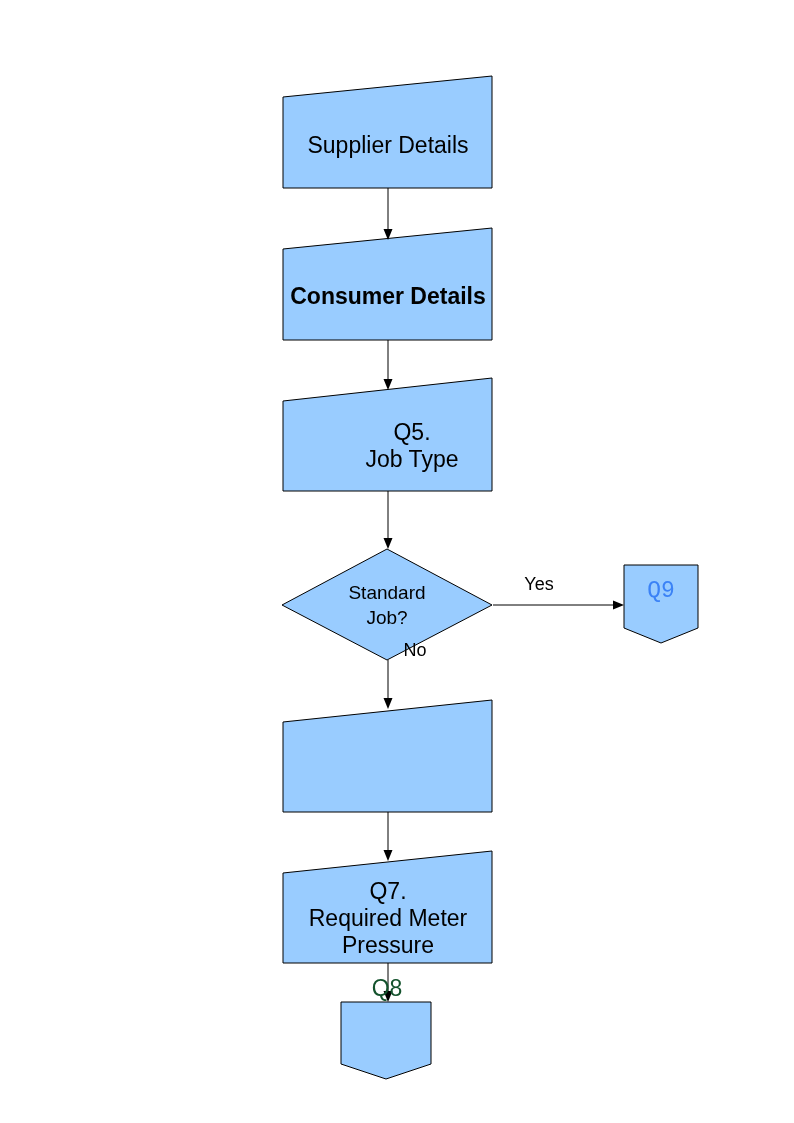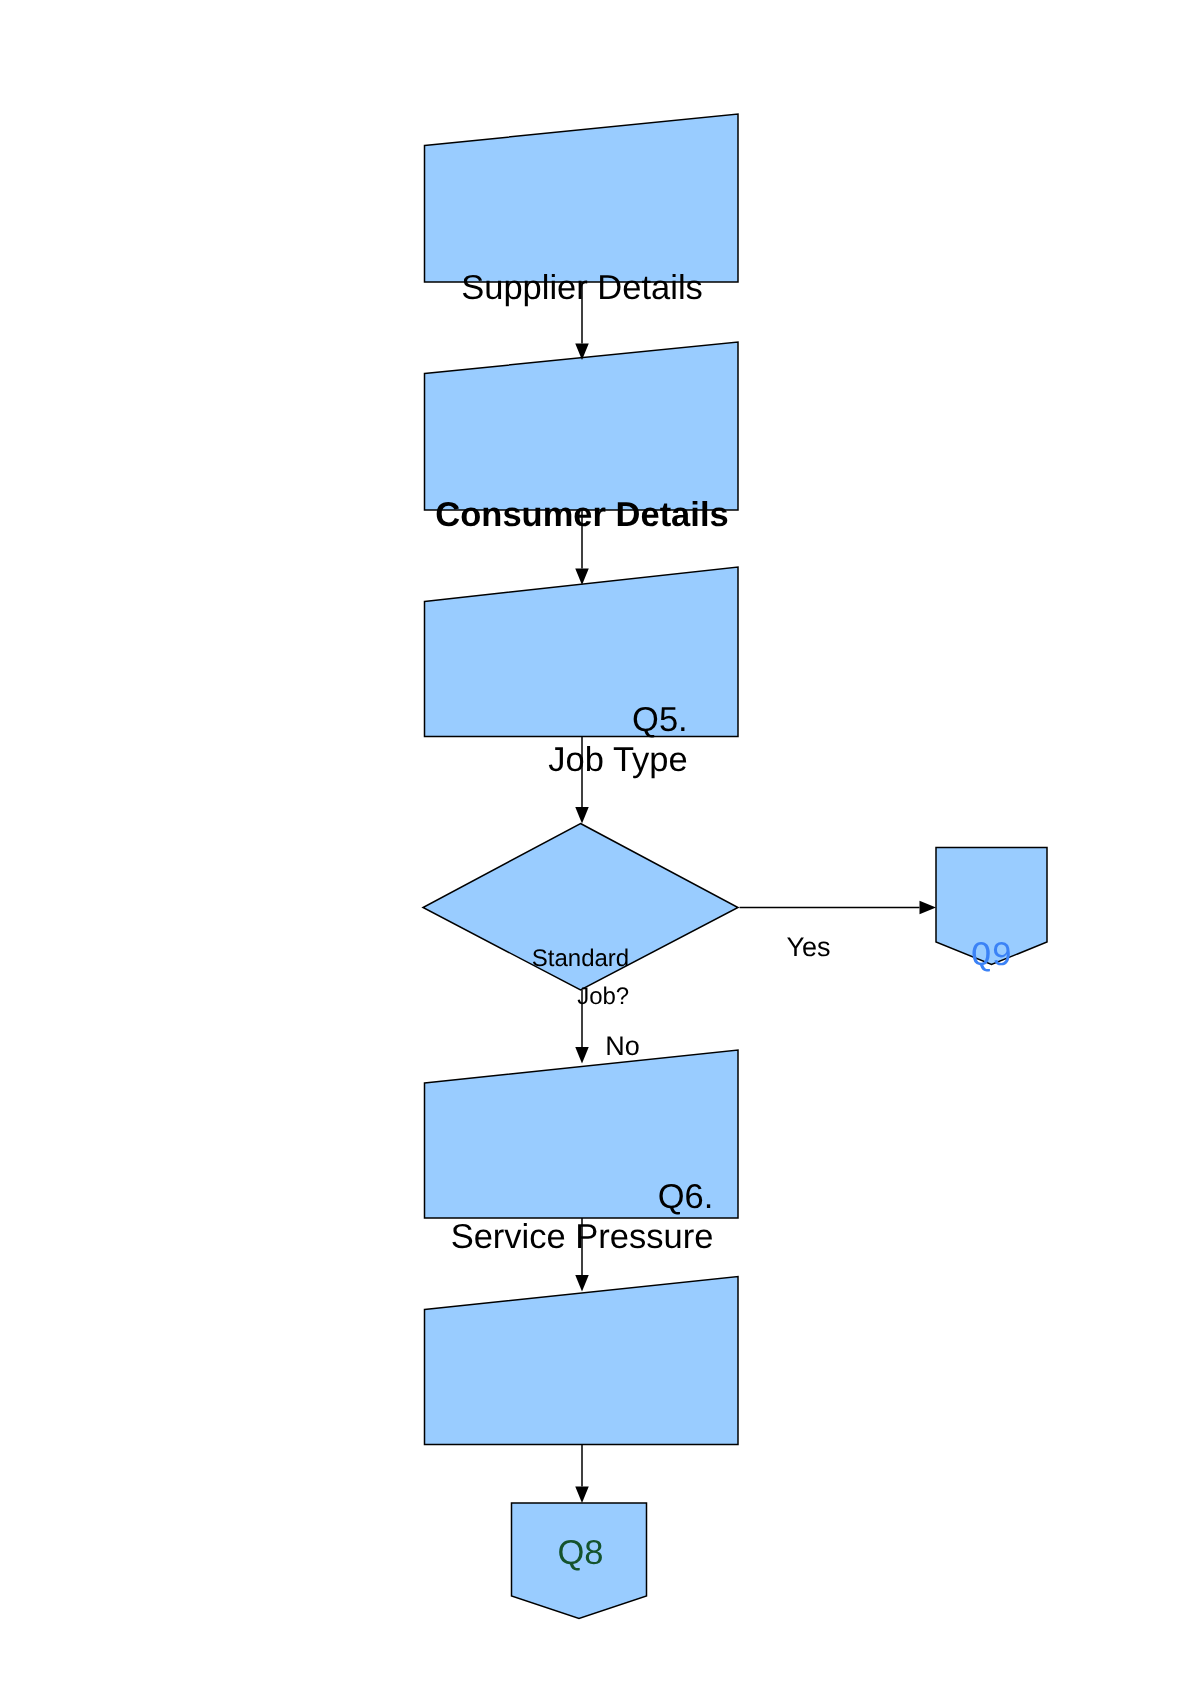--- a/index.html
+++ b/index.html
@@ -16,31 +16,30 @@
     font-family: "Liberation Sans", sans-serif;
   }
   .canvas svg {
     position: absolute;
     left: 0;
     top: 0;
   }
   .label {
     position: absolute;
     transform: translate(-50%, -50%);
-    text-align: right;
+    text-align: center;
     white-space: pre-line;
     color: #000000;
-    margin-top: 47px;
   }
   .node-label {
     font-size: 23px;
     line-height: 27px;
   }
   .diamond-label {
-    font-size: 16px;
+    font-size: 19px;
     line-height: 25px;
   }
   .connector-label {
     font-size: 18px;
     line-height: 24px;
   }
   .pent-label {
     font-size: 23px;
     line-height: 25px;
   }
@@ -90,23 +89,24 @@
   <div class="label node-label" style="left: 388px; top: 296px; color: rgb(0, 0, 0); font-weight: bold;">Consumer Details</div>
 
   <div class="label node-label" style="left: 412px; top: 446px; color: rgb(0, 0, 0);">Q5.
 Job Type</div>
 
   <div class="label diamond-label" style="left: 387px; top: 605px; color: rgb(0, 0, 0);">Standard
 Job?</div>
 
   <div class="label pent-label" style="left: 661px; top: 591px; color: #3b82f6; font-family: Liberation Mono, monospace;">Q9</div>
 
-  <div class="label node-label" style="left: 388px; top: 764px; color: rgb(0, 0, 0);">Q6.
-Service Pressure</div>
 
+  <div class="label node-label" style="left: 388px; top: 918px; color: rgb(0, 0, 0);">Q7.
+Required Meter
+Pressure</div>
 
   <div class="label pent-label" style="left: 387px; top: 988px; color: #14532d;">Q8</div>
 
   <div class="label connector-label" style="left: 539px; top: 584px; color: rgb(0, 0, 0);">Yes</div>
 
   <div class="label connector-label" style="left: 415px; top: 650px; color: rgb(0, 0, 0);">No</div>
 
 </div>
 
 </body></html>

